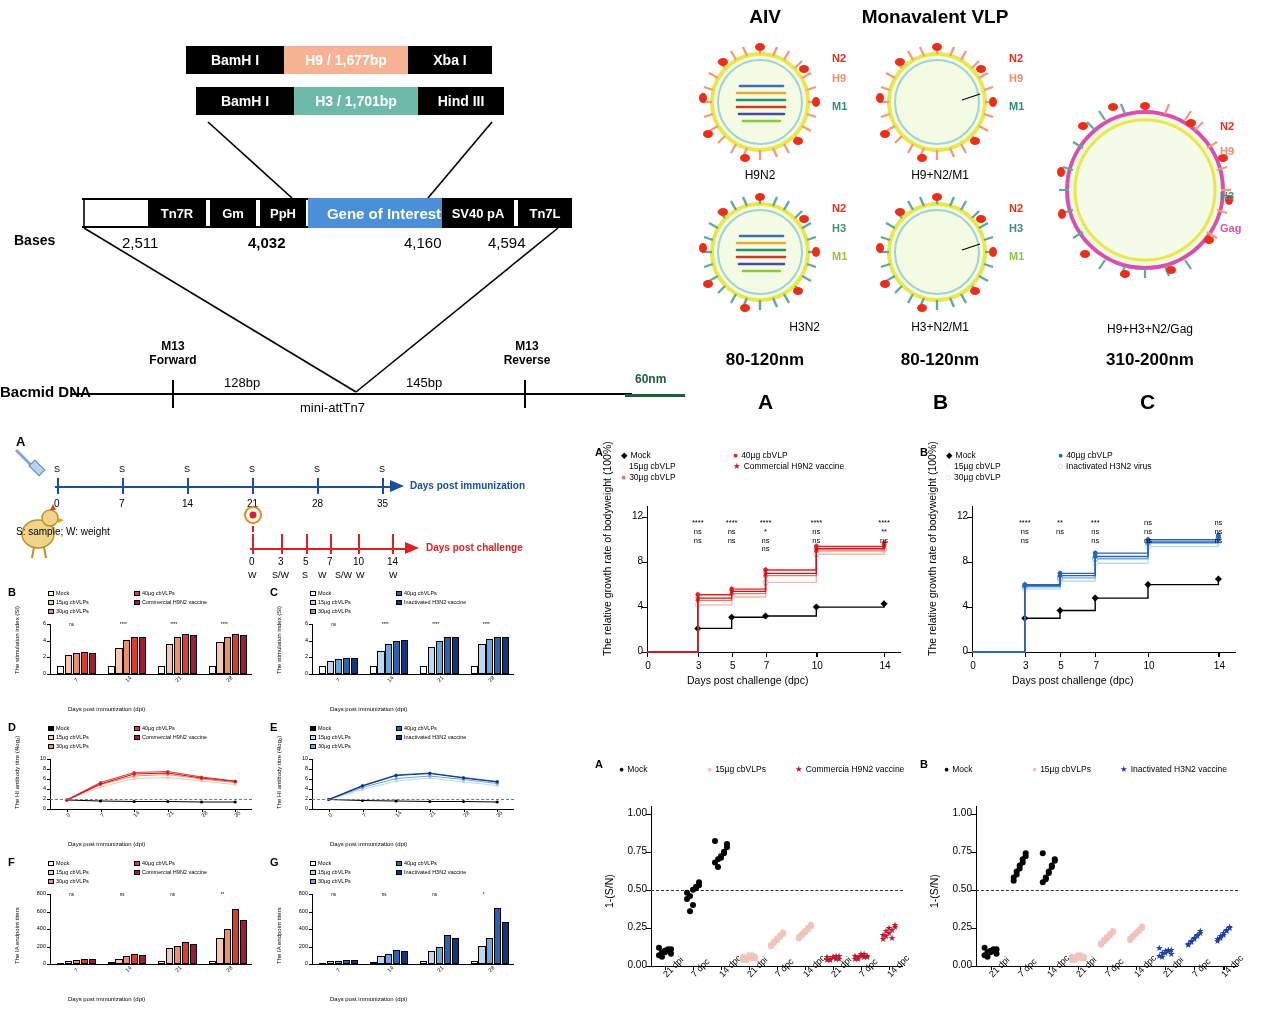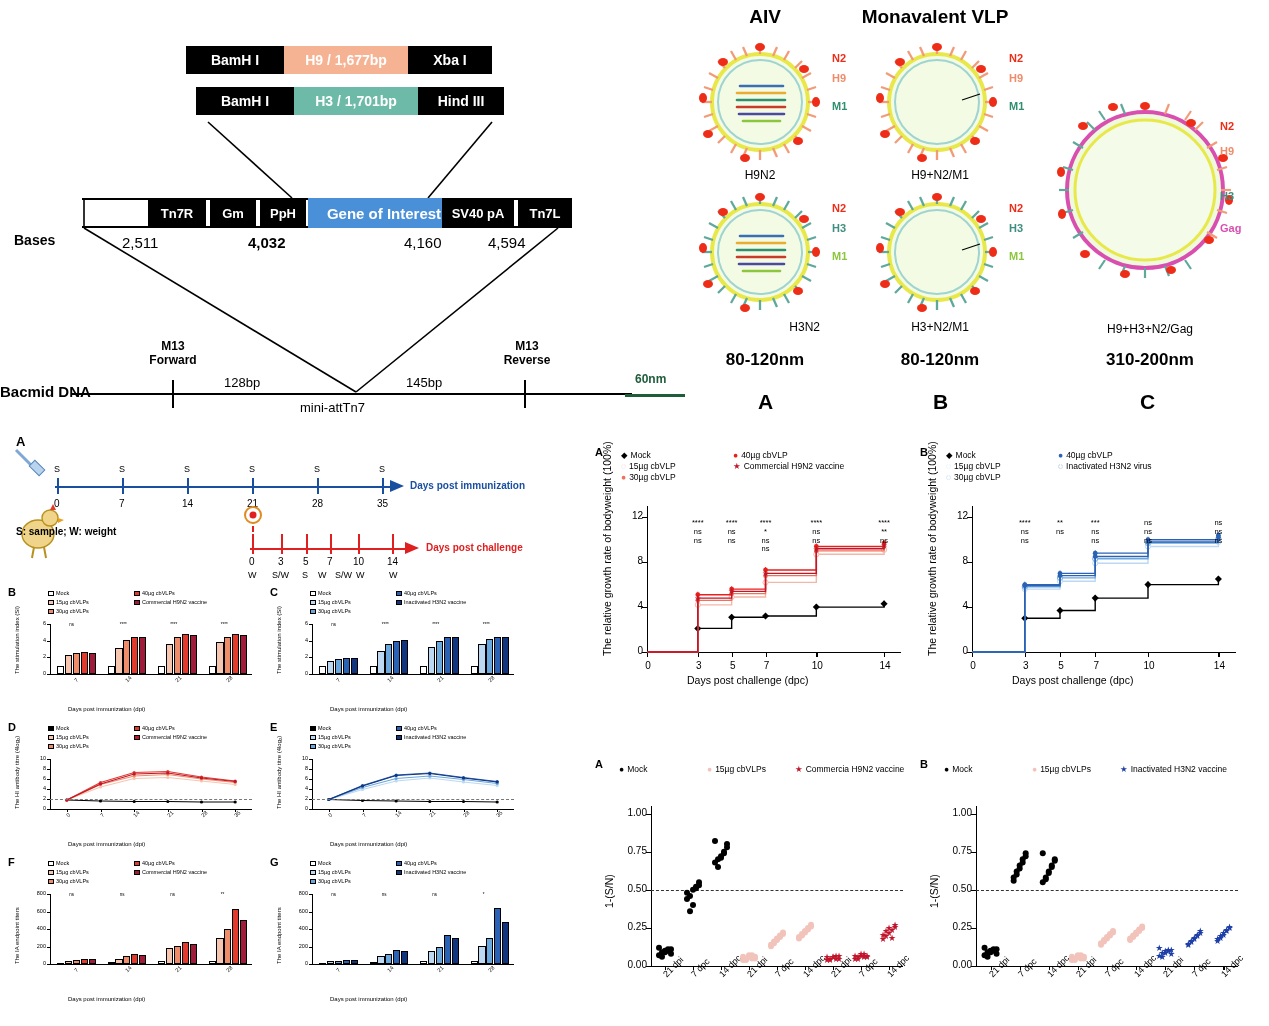--- a/index.html
+++ b/index.html
@@ -441,21 +441,21 @@
   <div class="tl-num" style="left:182px; top:68px;">14</div>
   <div class="tl-num" style="left:247px; top:68px;">21</div>
   <div class="tl-num" style="left:312px; top:68px;">28</div>
   <div class="tl-num" style="left:377px; top:68px;">35</div>
   <div class="tl-s" style="left:54px; top:34px;">S</div>
   <div class="tl-s" style="left:119px; top:34px;">S</div>
   <div class="tl-s" style="left:184px; top:34px;">S</div>
   <div class="tl-s" style="left:249px; top:34px;">S</div>
   <div class="tl-s" style="left:314px; top:34px;">S</div>
   <div class="tl-s" style="left:379px; top:34px;">S</div>
-  <div class="tl-txt" style="left:16px; top:96px; font-weight:bold;">S: sample; W: weight</div>
+  <div class="tl-txt" style="left:16px; top:96px; font-weight:normal;">S: sample; W: weight</div>
 
   <svg style="position:absolute; left:243px; top:74px;" width="20" height="22">
     <circle cx="10" cy="11" r="8" fill="none" stroke="#e08a20" stroke-width="2"></circle>
     <circle cx="10" cy="11" r="3.5" fill="#e02020"></circle>
   </svg>
   <div style="position:absolute; left:252px; top:96px; width:2px; height:22px; border-left:2px dashed #e02020;"></div>
   <div class="tl-line-red" style="left:250px; top:118px; width:160px;"></div>
   <svg style="position:absolute; left:405px; top:110px;" width="18" height="18">
       <polygon points="0,2 14,8 0,14" fill="#e02020"></polygon>
     </svg>

